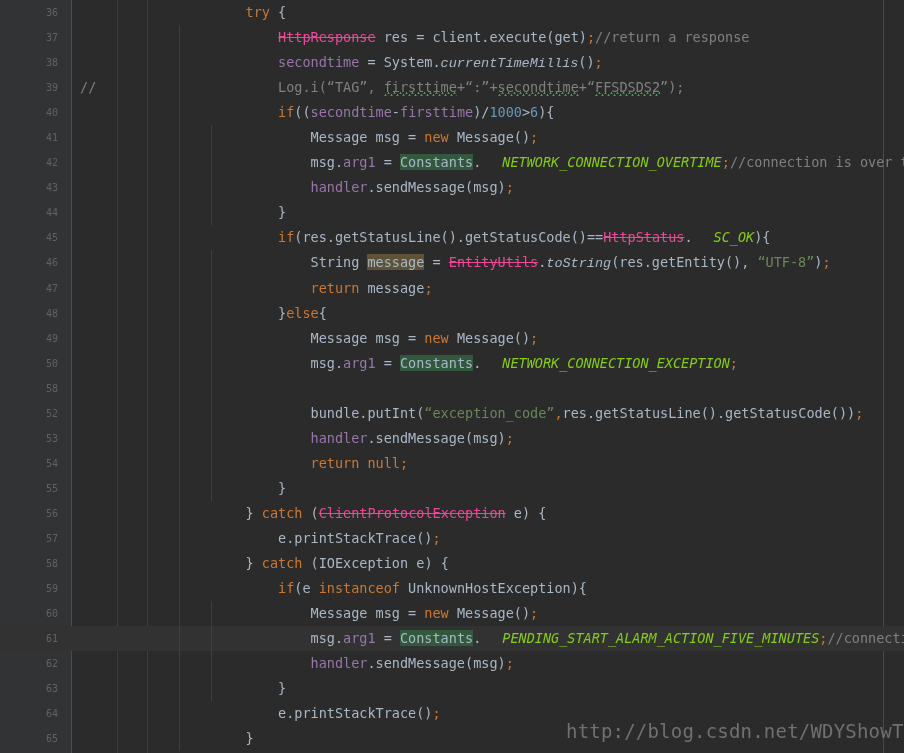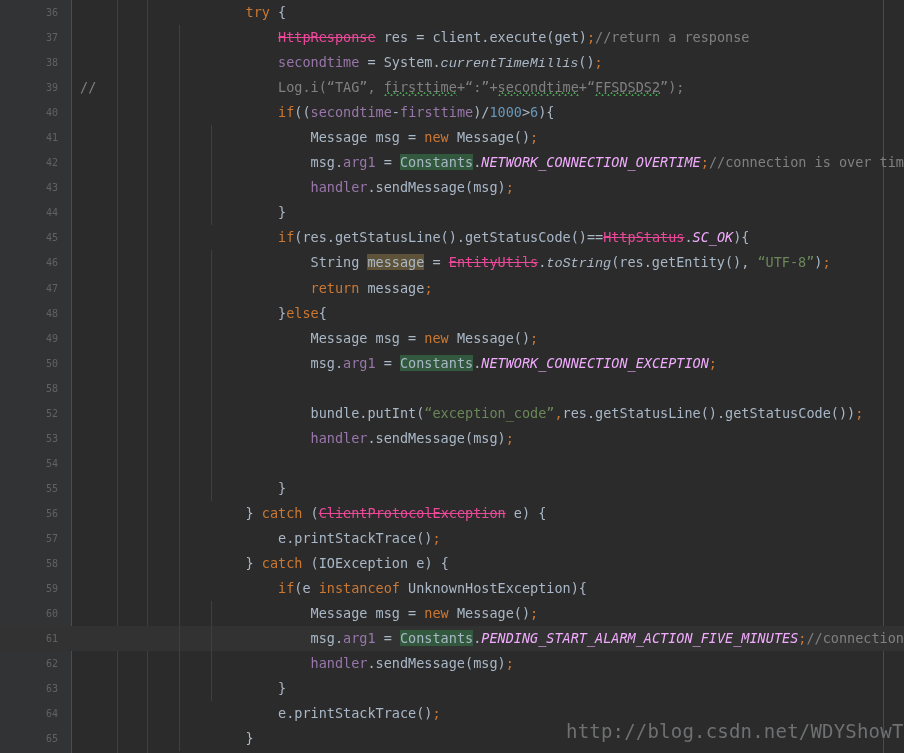--- a/index.html
+++ b/index.html
@@ -102,21 +102,21 @@
     z-index: 1;
   }
 
   
   .kw     { color: #cc7832; }
   .num    { color: #6897bb; }
   .str    { color: #6a8759; }
   .cmt    { color: #808080; }
   .plain  { color: #a9b7c6; }
   .field  { color: #9876aa; }
-  .cfield { color: #f0abfc; font-style: italic; }
+  .cfield { color: #84cc16; font-style: italic; margin-left: 21px; }
   .smeth  { color: #a9b7c6; font-style: italic; font-family: Liberation Mono, monospace; }
   .depr   { color: #ec4899; text-decoration: line-through; }
 
   .hl-find { background: #32593d; }
   .hl-ident { background: #5e5339; }
 
   .typo {
     background-image:
       radial-gradient(circle at 1.5px 3.2px, #499c54 1px, transparent 1.1px),
       radial-gradient(circle at 4.5px 1.2px, #499c54 1px, transparent 1.1px);
@@ -160,21 +160,21 @@
       <div class="row"><span class="lno">44</span><span class="iguide" style="left: 178.5px;"></span><span class="iguide" style="left: 210.5px;"></span><span class="code"><span class="plain">                </span><span class="plain">}</span></span></div>
       <div class="row"><span class="lno">45</span><span class="iguide" style="left: 178.5px;"></span><span class="code"><span class="plain">                </span><span class="kw">if</span><span class="plain">(res.getStatusLine().getStatusCode()==</span><span class="depr">HttpStatus</span><span class="plain">.</span><span class="cfield">SC_OK</span><span class="plain">){</span></span></div>
       <div class="row"><span class="lno">46</span><span class="iguide" style="left: 178.5px;"></span><span class="iguide" style="left: 210.5px;"></span><span class="code"><span class="plain">                    </span><span class="plain">String </span><span class="plain hl-ident">message</span><span class="plain"> = </span><span class="depr">EntityUtils</span><span class="plain">.</span><span class="smeth">toString</span><span class="plain">(res.getEntity(), </span><span class="str">“UTF-8”</span><span class="plain">)</span><span class="kw">;</span></span></div>
       <div class="row"><span class="lno">47</span><span class="iguide" style="left: 178.5px;"></span><span class="iguide" style="left: 210.5px;"></span><span class="code"><span class="plain">                    </span><span class="kw">return</span><span class="plain"> message</span><span class="kw">;</span></span></div>
       <div class="row"><span class="lno">48</span><span class="iguide" style="left: 178.5px;"></span><span class="iguide" style="left: 210.5px;"></span><span class="code"><span class="plain">                </span><span class="plain">}</span><span class="kw">else</span><span class="plain">{</span></span></div>
       <div class="row"><span class="lno">49</span><span class="iguide" style="left: 178.5px;"></span><span class="iguide" style="left: 210.5px;"></span><span class="code"><span class="plain">                    </span><span class="plain">Message msg = </span><span class="kw">new</span><span class="plain"> Message()</span><span class="kw">;</span></span></div>
       <div class="row"><span class="lno">50</span><span class="iguide" style="left: 178.5px;"></span><span class="iguide" style="left: 210.5px;"></span><span class="code"><span class="plain">                    </span><span class="plain">msg.</span><span class="field">arg1</span><span class="plain"> = </span><span class="plain hl-find">Constants</span><span class="plain">.</span><span class="cfield">NETWORK_CONNECTION_EXCEPTION</span><span class="kw">;</span></span></div>
       <div class="row"><span class="lno">58</span><span class="iguide" style="left: 178.5px;"></span><span class="iguide" style="left: 210.5px;"></span></div>
       <div class="row"><span class="lno">52</span><span class="iguide" style="left: 178.5px;"></span><span class="iguide" style="left: 210.5px;"></span><span class="code"><span class="plain">                    </span><span class="plain">bundle.putInt(</span><span class="str">“exception_code”</span><span class="kw">,</span><span class="plain">res.getStatusLine().getStatusCode())</span><span class="kw">;</span></span></div>
       <div class="row"><span class="lno">53</span><span class="iguide" style="left: 178.5px;"></span><span class="iguide" style="left: 210.5px;"></span><span class="code"><span class="plain">                    </span><span class="field">handler</span><span class="plain">.sendMessage(msg)</span><span class="kw">;</span></span></div>
-      <div class="row"><span class="lno">54</span><span class="iguide" style="left: 178.5px;"></span><span class="iguide" style="left: 210.5px;"></span></div>
+      <div class="row"><span class="lno">54</span><span class="iguide" style="left: 178.5px;"></span><span class="iguide" style="left: 210.5px;"></span><span class="code"><span class="plain">                    </span><span class="kw">return</span><span class="plain"> </span><span class="kw">null</span><span class="kw">;</span></span></div>
       <div class="row"><span class="lno">55</span><span class="iguide" style="left: 178.5px;"></span><span class="iguide" style="left: 210.5px;"></span><span class="code"><span class="plain">                </span><span class="plain">}</span></span></div>
       <div class="row"><span class="lno">56</span><span class="iguide" style="left: 178.5px;"></span><span class="code"><span class="plain">            </span><span class="plain">}</span><span class="plain"> </span><span class="kw">catch</span><span class="plain"> (</span><span class="depr">ClientProtocolException</span><span class="plain"> e) {</span></span></div>
       <div class="row"><span class="lno">57</span><span class="iguide" style="left: 178.5px;"></span><span class="code"><span class="plain">                </span><span class="plain">e.printStackTrace()</span><span class="kw">;</span></span></div>
       <div class="row"><span class="lno">58</span><span class="iguide" style="left: 178.5px;"></span><span class="code"><span class="plain">            </span><span class="plain">}</span><span class="plain"> </span><span class="kw">catch</span><span class="plain"> (IOException e) {</span></span></div>
       <div class="row"><span class="lno">59</span><span class="iguide" style="left: 178.5px;"></span><span class="code"><span class="plain">                </span><span class="kw">if</span><span class="plain">(e </span><span class="kw">instanceof</span><span class="plain"> UnknownHostException){</span></span></div>
       <div class="row"><span class="lno">60</span><span class="iguide" style="left: 178.5px;"></span><span class="iguide" style="left: 210.5px;"></span><span class="code"><span class="plain">                    </span><span class="plain">Message msg = </span><span class="kw">new</span><span class="plain"> Message()</span><span class="kw">;</span></span></div>
       <div class="row current"><span class="lno">61</span><span class="iguide" style="left: 178.5px;"></span><span class="iguide" style="left: 210.5px;"></span><span class="code"><span class="plain">                    </span><span class="plain">msg.</span><span class="field">arg1</span><span class="plain"> = </span><span class="plain hl-find">Constants</span><span class="plain">.</span><span class="cfield">PENDING_START_ALARM_ACTION_FIVE_MINUTES</span><span class="kw">;</span><span class="cmt">//connection is over time</span></span></div>
       <div class="row"><span class="lno">62</span><span class="iguide" style="left: 178.5px;"></span><span class="iguide" style="left: 210.5px;"></span><span class="code"><span class="plain">                    </span><span class="field">handler</span><span class="plain">.sendMessage(msg)</span><span class="kw">;</span></span></div>
       <div class="row"><span class="lno">63</span><span class="iguide" style="left: 178.5px;"></span><span class="iguide" style="left: 210.5px;"></span><span class="code"><span class="plain">                </span><span class="plain">}</span></span></div>
       <div class="row"><span class="lno">64</span><span class="iguide" style="left: 178.5px;"></span><span class="code"><span class="plain">                </span><span class="plain">e.printStackTrace()</span><span class="kw">;</span></span></div>

